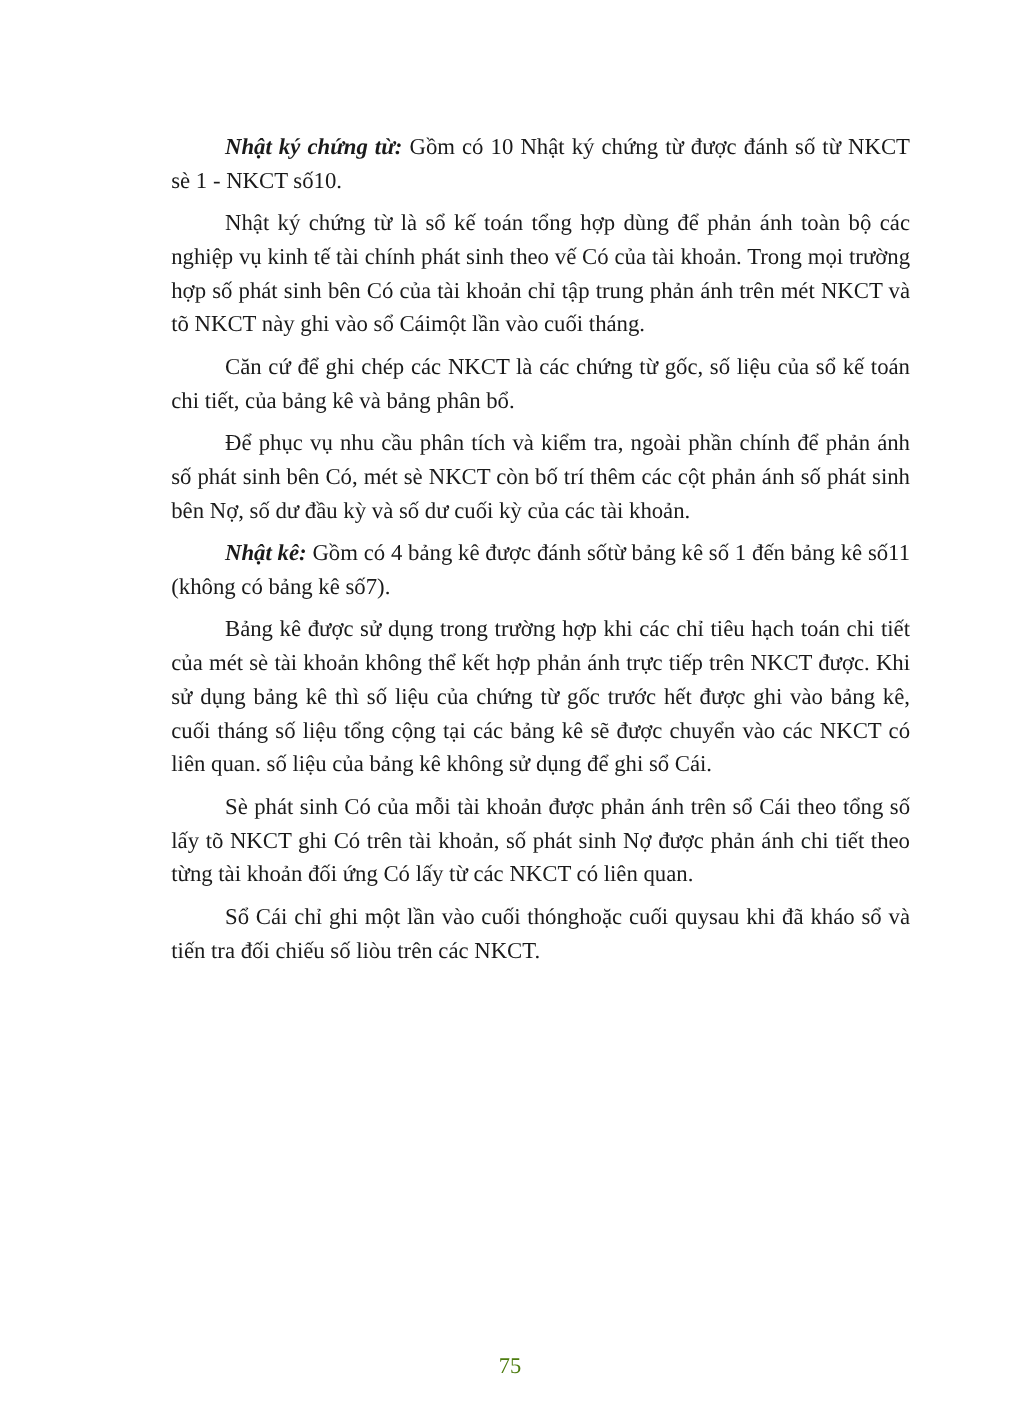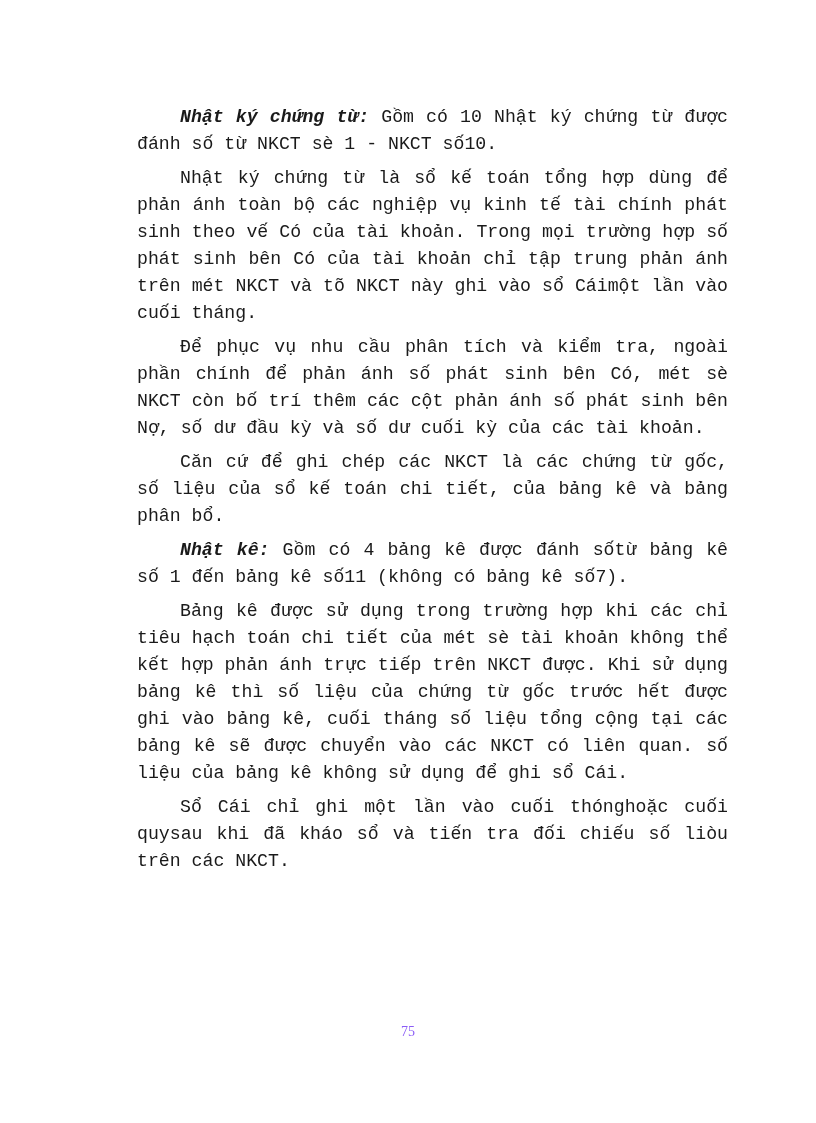--- a/index.html
+++ b/index.html
@@ -8,40 +8,41 @@
     position: absolute;
     left: 137px;
     top: 104px;
     width: 607px;
     font-family: "Liberation Serif", "DejaVu Serif", serif;
     font-size: 18.2px;
     line-height: 27px;
     color: #1a1a1a;
     text-align: justify;
   }
-  .para { margin: 0 16px 7px 0; text-indent: 43px; font-family: Liberation Mono, monospace; }
+  .para { margin: 0 16px 7px 0; text-indent: 43px; }
   .para.noindent { text-indent: 0; }
   .term { font-weight: bold; font-style: italic; }
   .page-number {
     position: absolute;
-    top: 1024px;
+    top: 1082px;
     left: 0;
     width: 816px;
     text-align: center;
     font-family: "Liberation Serif", "DejaVu Serif", serif;
-    font-size: 14px;
-    color: #8b5cf6;
+    font-size: 18px;
+    color: #4d7c0f;
   }
 </style>
 </head>
 <body>
 
 <div class="page">
   <p class="para"><span class="term">Nhật ký chứng từ:</span><span> Gồm có 10 Nhật ký chứng từ được đánh số từ NKCT sè 1 - NKCT số10.</span></p>
   <p class="para"><span>Nhật ký chứng từ là sổ kế toán tổng hợp dùng để phản ánh toàn bộ các nghiệp vụ kinh tế tài chính phát sinh theo vế Có của tài khoản. Trong mọi trường hợp số phát sinh bên Có của tài khoản chỉ tập trung phản ánh trên mét NKCT và tõ NKCT này ghi vào sổ Cáimột lần vào cuối tháng.</span></p>
+  <p class="para"><span>Căn cứ để ghi chép các NKCT là các chứng từ gốc, số liệu của sổ kế toán chi tiết, của bảng kê và bảng phân bổ.</span></p>
   <p class="para"><span>Để phục vụ nhu cầu phân tích và kiểm tra, ngoài phần chính để phản ánh số phát sinh bên Có, mét sè NKCT còn bố trí thêm các cột phản ánh số phát sinh bên Nợ, số dư đầu kỳ và số dư cuối kỳ của các tài khoản.</span></p>
-  <p class="para"><span>Căn cứ để ghi chép các NKCT là các chứng từ gốc, số liệu của sổ kế toán chi tiết, của bảng kê và bảng phân bổ.</span></p>
   <p class="para"><span class="term">Nhật kê:</span><span> Gồm có 4 bảng kê được đánh sốtừ bảng kê số 1 đến bảng kê số11 (không có bảng kê số7).</span></p>
   <p class="para"><span>Bảng kê được sử dụng trong trường hợp khi các chỉ tiêu hạch toán chi tiết của mét sè tài khoản không thể kết hợp phản ánh trực tiếp trên NKCT được. Khi sử dụng bảng kê thì số liệu của chứng từ gốc trước hết được ghi vào bảng kê, cuối tháng số liệu tổng cộng tại các bảng kê sẽ được chuyển vào các NKCT có liên quan. số liệu của bảng kê không sử dụng để ghi sổ Cái.</span></p>
+  <p class="para"><span>Sè phát sinh Có của mỗi tài khoản được phản ánh trên sổ Cái theo tổng số lấy tõ NKCT ghi Có trên tài khoản, số phát sinh Nợ được phản ánh chi tiết theo từng tài khoản đối ứng Có lấy từ các NKCT có liên quan.</span></p>
   <p class="para"><span>Sổ Cái chỉ ghi một lần vào cuối thónghoặc cuối quysau khi đã kháo sổ và tiến tra đối chiếu số liòu trên các NKCT.</span></p>
 </div>
 
 <div class="page-number">75</div>
 
 </body></html>

